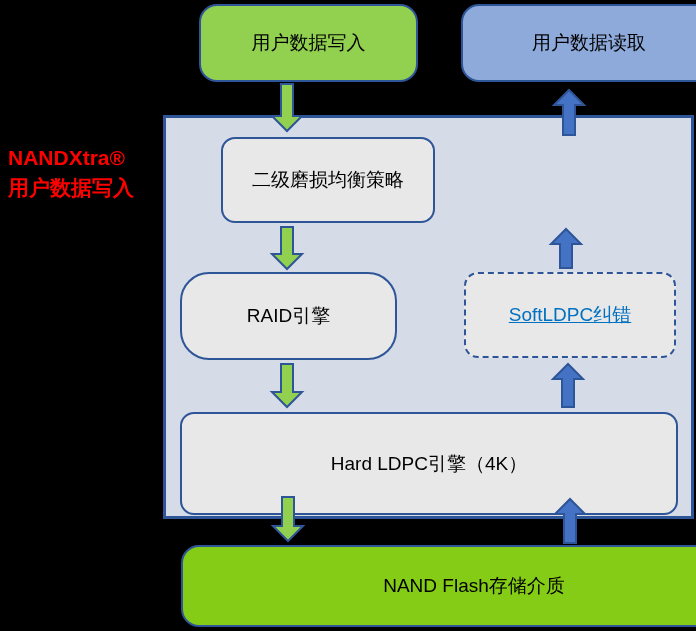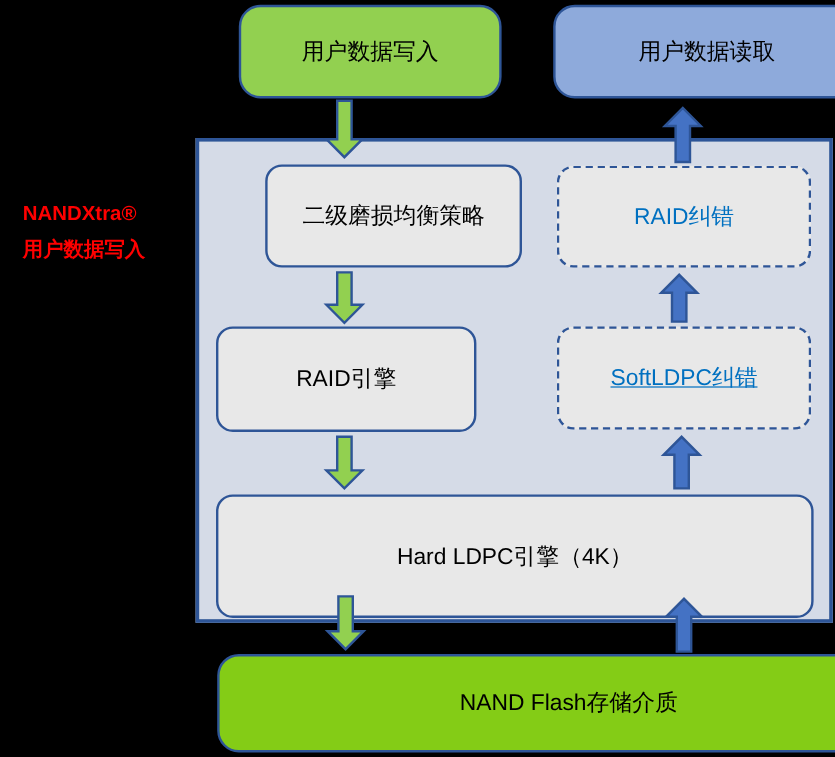--- a/index.html
+++ b/index.html
@@ -36,33 +36,32 @@
     position: absolute;
     box-sizing: border-box;
     left: 163px; top: 115px;
     width: 531px; height: 404px;
     background: #d5dbe7;
     border: 3px solid #2e5597;
   }
 
   .engine-label {
     position: absolute;
-    left: 19px; top: 143px;
+    left: 8px; top: 143px;
     width: 160px;
     color: #ff0000;
-    font-size: 17px;
+    font-size: 21px;
     font-weight: bold;
     line-height: 30px;
     white-space: nowrap;
-    margin-top: 20px;
   }
 
   .node-wear        { left: 182px; top: 137px; width: 214px; height: 86px; margin-left: 39px; }
   .node-raid-ecc    { left: 464px; top: 138px; width: 212px; height: 85px; border-style: dashed; color: #0070c0; }
-  .node-raid-engine { left: 180px; top: 272px; width: 217px; height: 88px; }
+  .node-raid-engine { left: 180px; top: 272px; width: 217px; height: 88px; border-radius: 29px; }
   .node-soft-ldpc   { left: 464px; top: 272px; width: 212px; height: 86px; border-style: dashed; color: #0070c0; text-decoration: underline; }
   .node-hard-ldpc   { left: 180px; top: 412px; width: 498px; height: 103px; text-align: right; }
   .node-nand        { left: 181px; top: 545px; width: 586px; height: 82px; background: #84cc16; }
 
   .flow-arrows {
     position: absolute;
     left: 0; top: 0;
     width: 696px; height: 631px;
     pointer-events: none;
     z-index: 10;
@@ -85,23 +84,20 @@
   <div class="container-box"></div>
 
   <div class="engine-label">
     <div>NANDXtra®</div>
     <div>用户数据写入</div>
   </div>
 
   <div class="node node-inner node-wear">
     <span>二级磨损均衡策略</span>
   </div>
-  <div class="node node-inner node-raid-ecc">
-    <span>RAID纠错</span>
-  </div>
   <div class="node node-inner node-raid-engine">
     <span>RAID引擎</span>
   </div>
   <div class="node node-inner node-soft-ldpc">
     <span>SoftLDPC纠错</span>
   </div>
   <div class="node node-inner node-hard-ldpc">
     <span>Hard LDPC引擎（4K）</span>
   </div>
 

